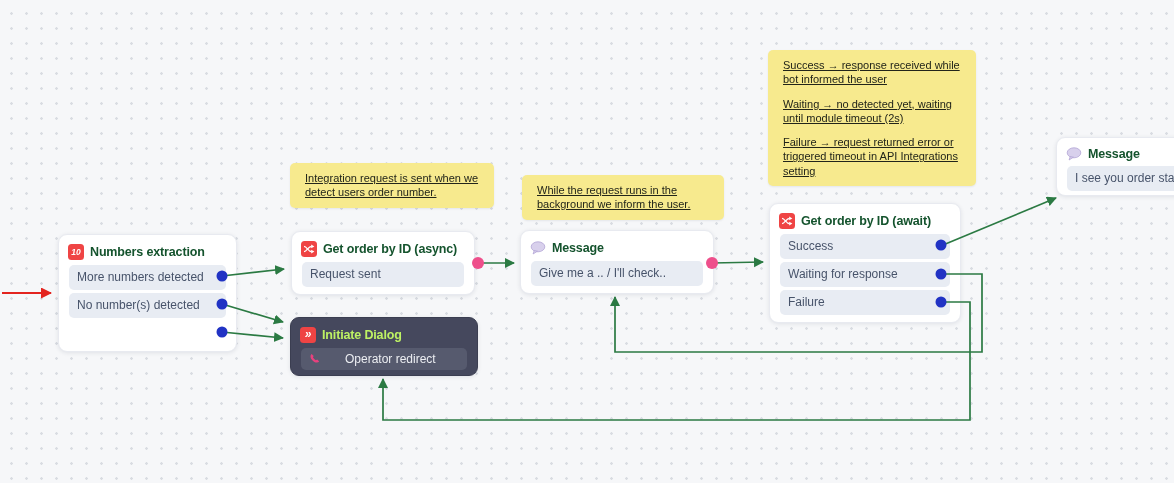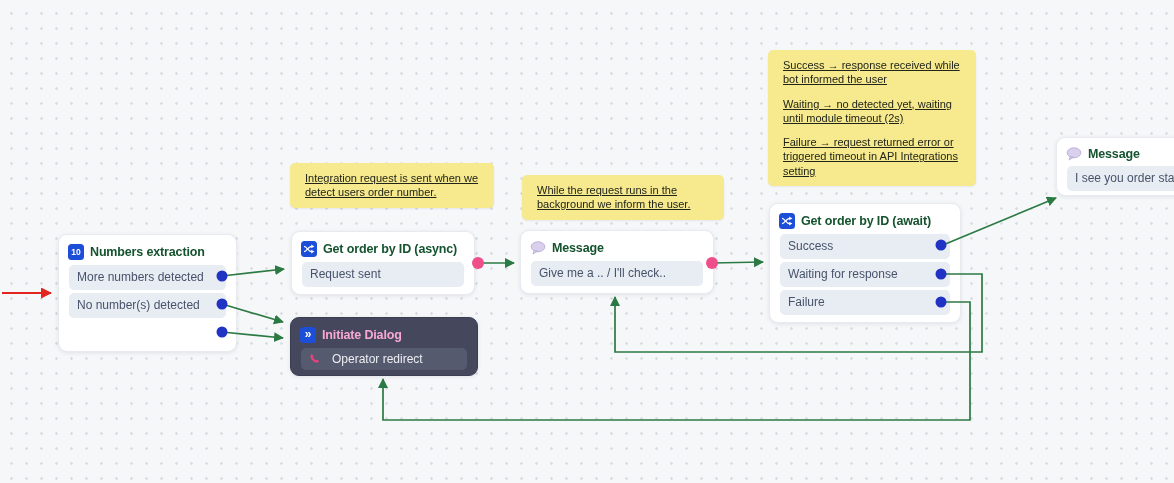--- a/index.html
+++ b/index.html
@@ -14,37 +14,37 @@
   .node{
     position:absolute;z-index:2;background:#ffffff;border:1px solid #e8eaf0;
     border-radius:9px;box-shadow:0 1px 4px rgba(30,40,70,.10);
   }
   .node__header{display:flex;align-items:center;gap:6px;padding:7px 8px 4px 9px;height:19px;}
   .node__title{
     font-size:12.5px;font-weight:bold;color:#14532d;white-space:nowrap;
     overflow:hidden;letter-spacing:-.15px;
   }
   .badge{
-    flex:0 0 auto;width:16px;height:16px;border-radius:3.5px;background:#1d4ed8;
-    color:#fff;display:flex;align-items:center;justify-content:center;
+    flex:0 0 auto;width:16px;height:16px;border-radius:3.5px;background:#ef4444;
+    color:#fff;display:flex;align-items:center;justify-content:center;font-style:italic;
   }
   .badge--num{font-size:8.5px;font-weight:bold;}
   .badge--chev{font-size:12px;font-weight:bold;line-height:1;padding-bottom:2px;box-sizing:border-box;}
   .emoji-icon{flex:0 0 auto;display:flex;align-items:center;}
   .node__row{
     position:relative;margin:0 10px 3px 10px;height:25px;line-height:25px;border-radius:5px;
     background:#e8ecf3;color:#47536a;font-size:12px;padding:0 8px;white-space:nowrap;
     overflow:hidden;
   }
   
   .node--dark{background:#45485d;border-color:#3b3e51;}
-  .node--dark .node__title{color:#f9a8d4;}
+  .node--dark .node__title{color:#bef264;}
   .node--dark .node__row{
     background:#565a6e;color:#eceef2;height:22px;line-height:22px;
-    display:flex;align-items:center;gap:11px;
+    display:flex;align-items:center;gap:24px;
   }
   
   .note{
     position:absolute;z-index:2;background:#f7ea8e;border-radius:5px;
     padding:8px 15px;font-size:11px;line-height:1.3;color:#22251a;
     box-shadow:0 1px 2px rgba(30,40,70,.08);
     text-decoration:underline;
   }
   .note p{margin:0 0 10px 0;}
   .note p:last-child{margin-bottom:0;}

